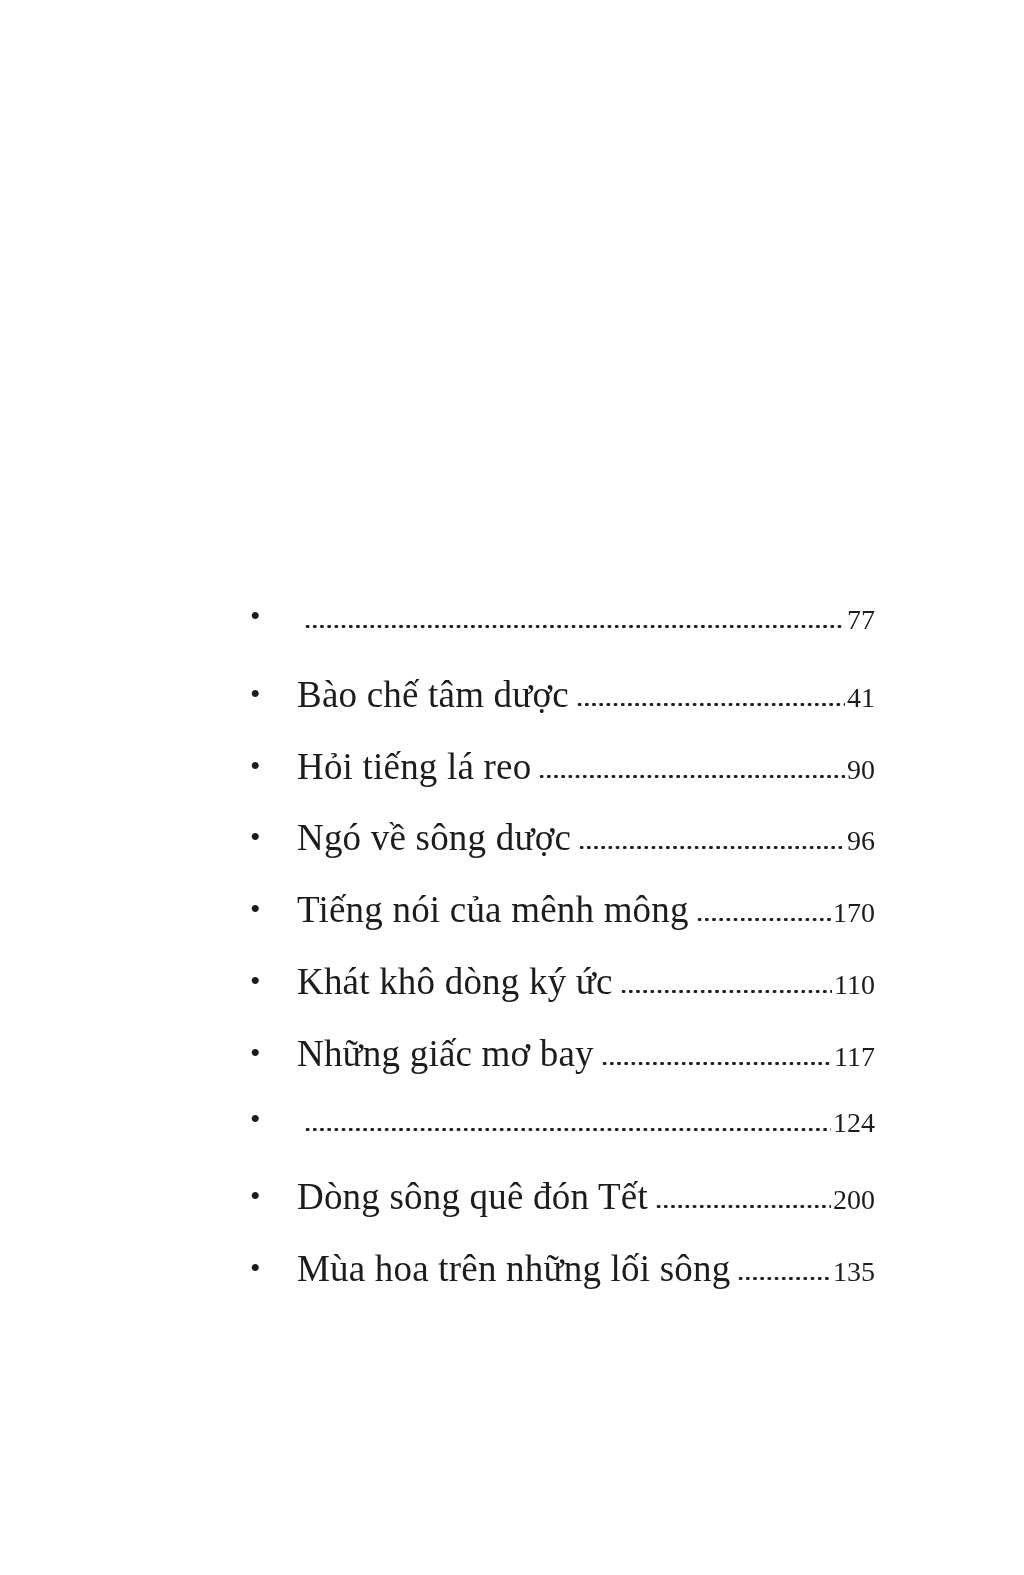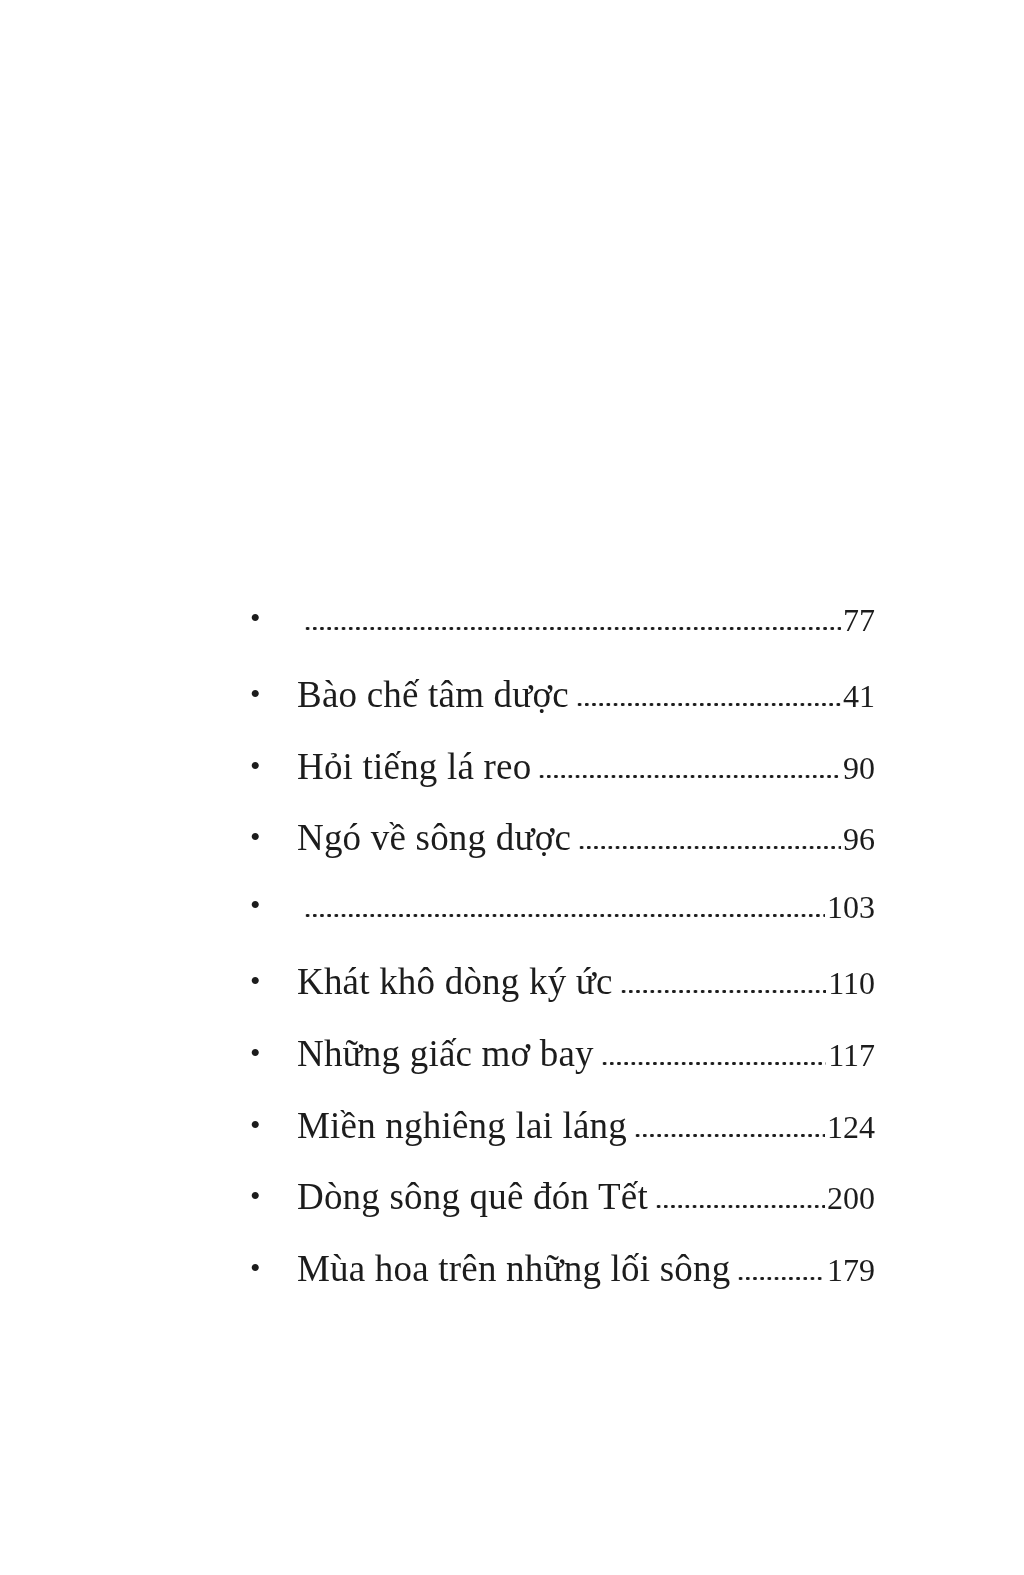--- a/index.html
+++ b/index.html
@@ -45,21 +45,21 @@
     flex: 1 1 auto;
     height: 10px;
     margin: 0 2px 0 7px;
     background-image: radial-gradient(circle, #1c1c1c 1.55px, transparent 1.95px);
     background-size: 7.2px 5px;
     background-repeat: repeat-x;
     background-position: left bottom;
   }
   .page-num {
     flex: 0 0 auto;
-    font-size: 32px;
+    font-size: 28px;
   }
 </style>
 </head>
 <body>
 
 <div class="toc">
 
   <div class="toc-row">
     <span class="bullet">•</span>
     <span class="leader"></span>
@@ -82,52 +82,52 @@
 
   <div class="toc-row">
     <span class="bullet">•</span>
     <span class="title">Ngó về sông dược</span>
     <span class="leader"></span>
     <span class="page-num">96</span>
   </div>
 
   <div class="toc-row">
     <span class="bullet">•</span>
+    <span class="title">Tiếng nói của mênh mông</span>
     <span class="leader"></span>
-    <span class="page-num">103</span>
+    <span class="page-num">170</span>
   </div>
 
   <div class="toc-row">
     <span class="bullet">•</span>
     <span class="title">Khát khô dòng ký ức</span>
     <span class="leader"></span>
     <span class="page-num">110</span>
   </div>
 
   <div class="toc-row">
     <span class="bullet">•</span>
     <span class="title">Những giấc mơ bay</span>
     <span class="leader"></span>
     <span class="page-num">117</span>
   </div>
 
   <div class="toc-row">
     <span class="bullet">•</span>
-    <span class="title">Miền nghiêng lai láng</span>
     <span class="leader"></span>
     <span class="page-num">124</span>
   </div>
 
   <div class="toc-row">
     <span class="bullet">•</span>
     <span class="title">Dòng sông quê đón Tết</span>
     <span class="leader"></span>
     <span class="page-num">200</span>
   </div>
 
   <div class="toc-row">
     <span class="bullet">•</span>
     <span class="title">Mùa hoa trên những lối sông</span>
     <span class="leader"></span>
-    <span class="page-num">179</span>
+    <span class="page-num">135</span>
   </div>
 
 </div>
 
 </body></html>

